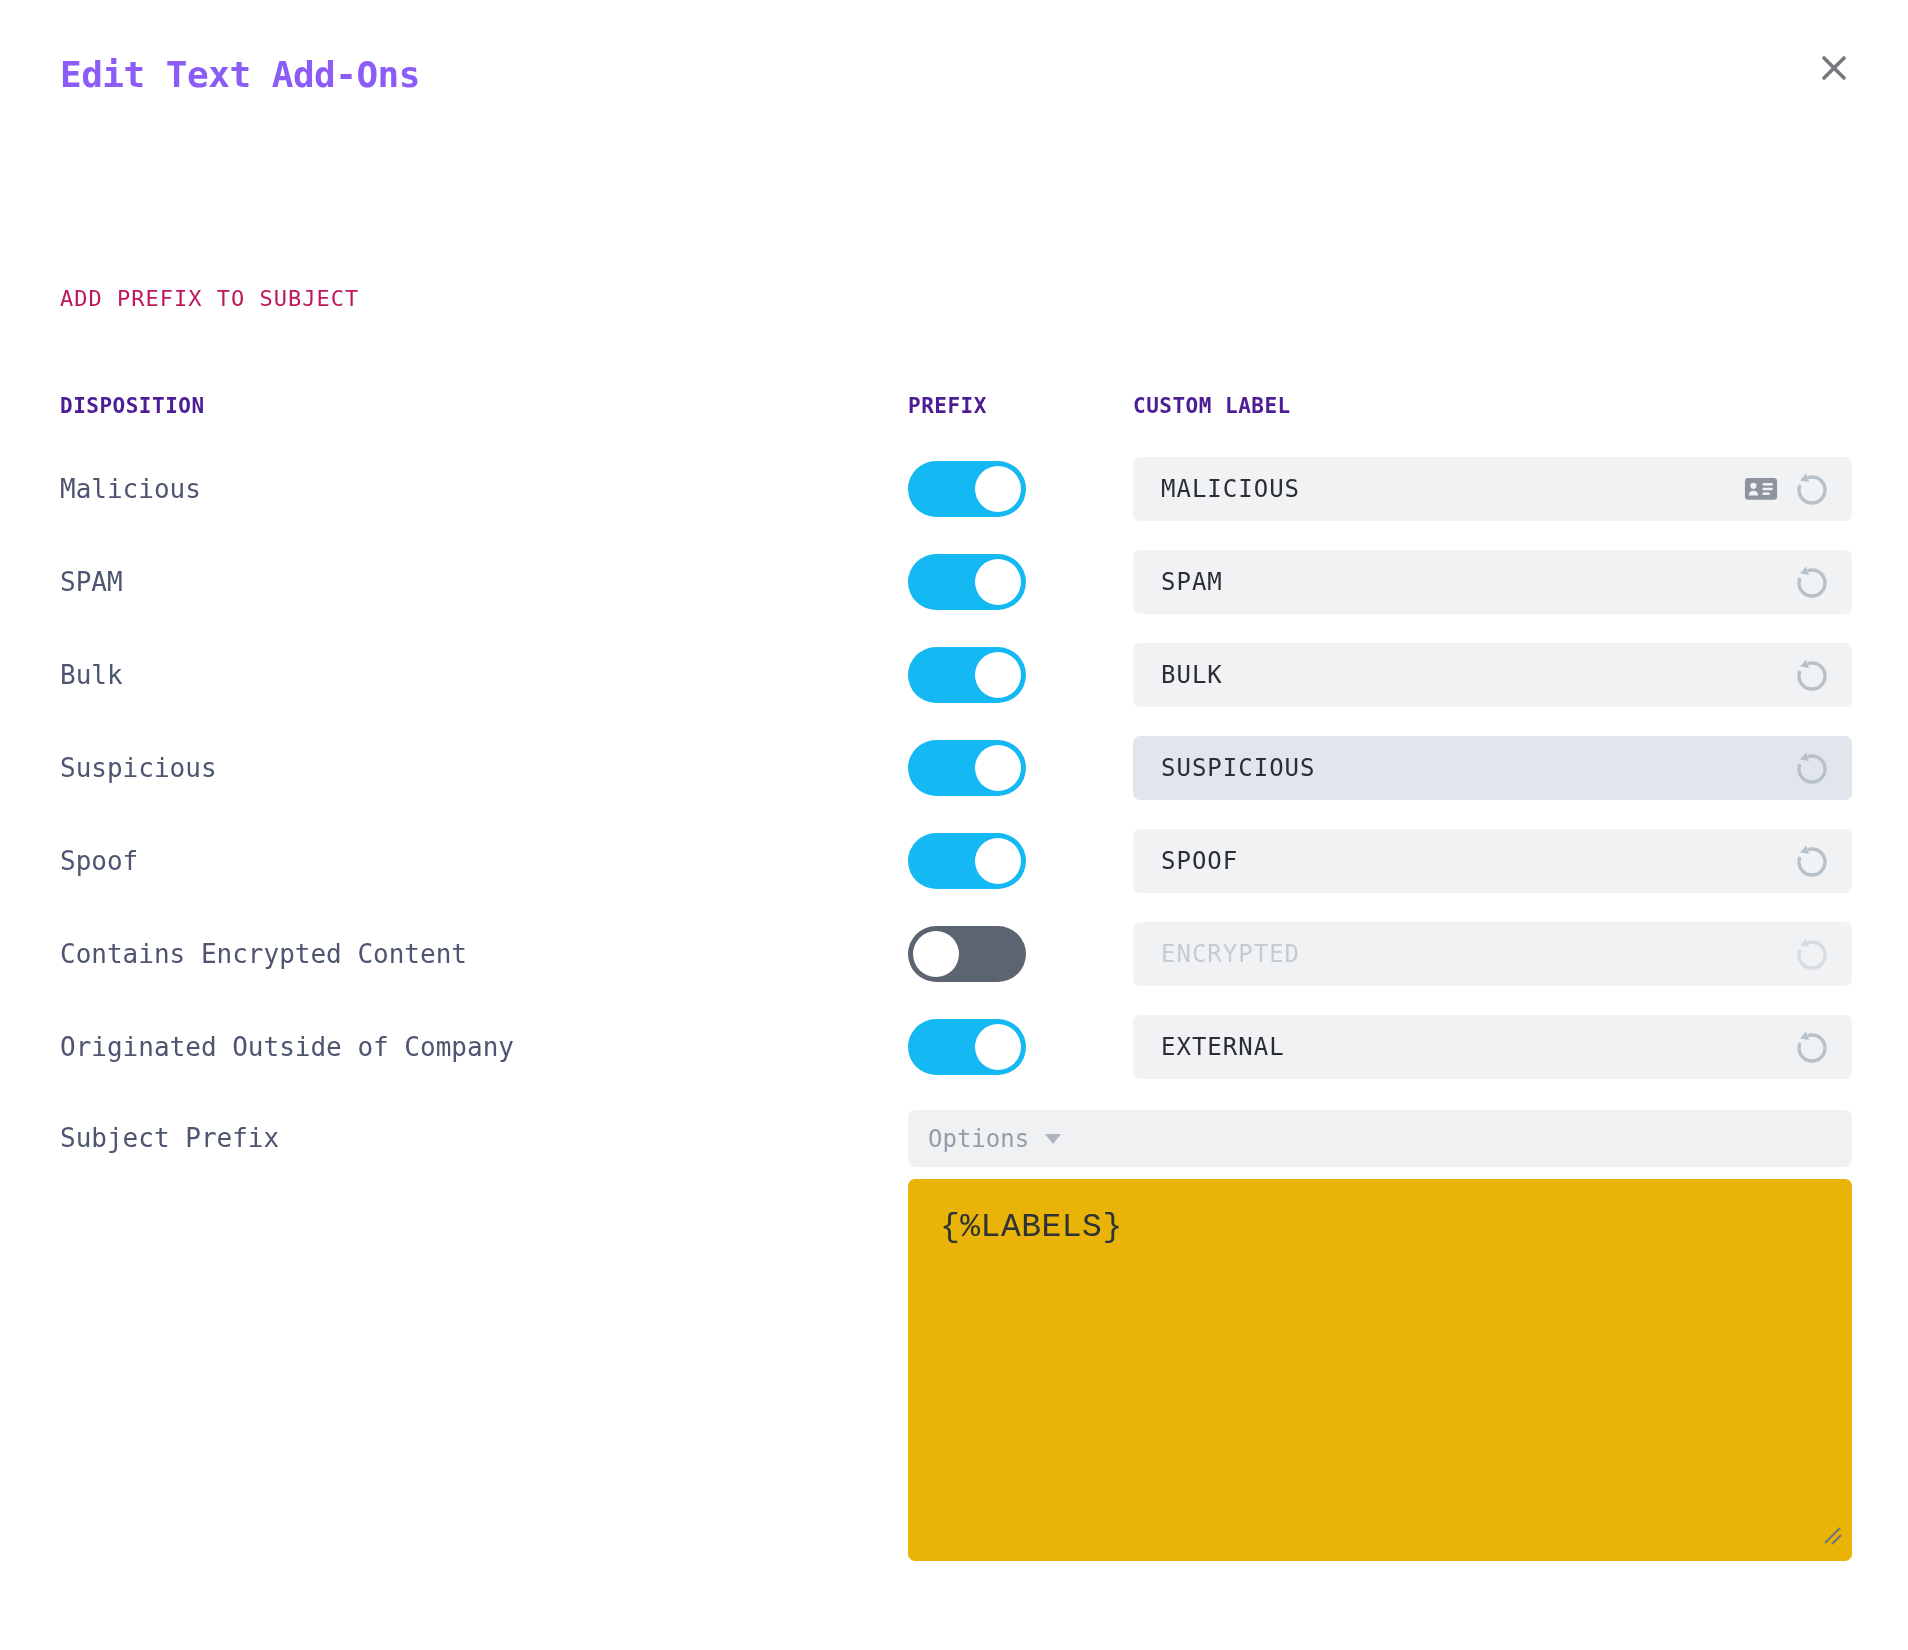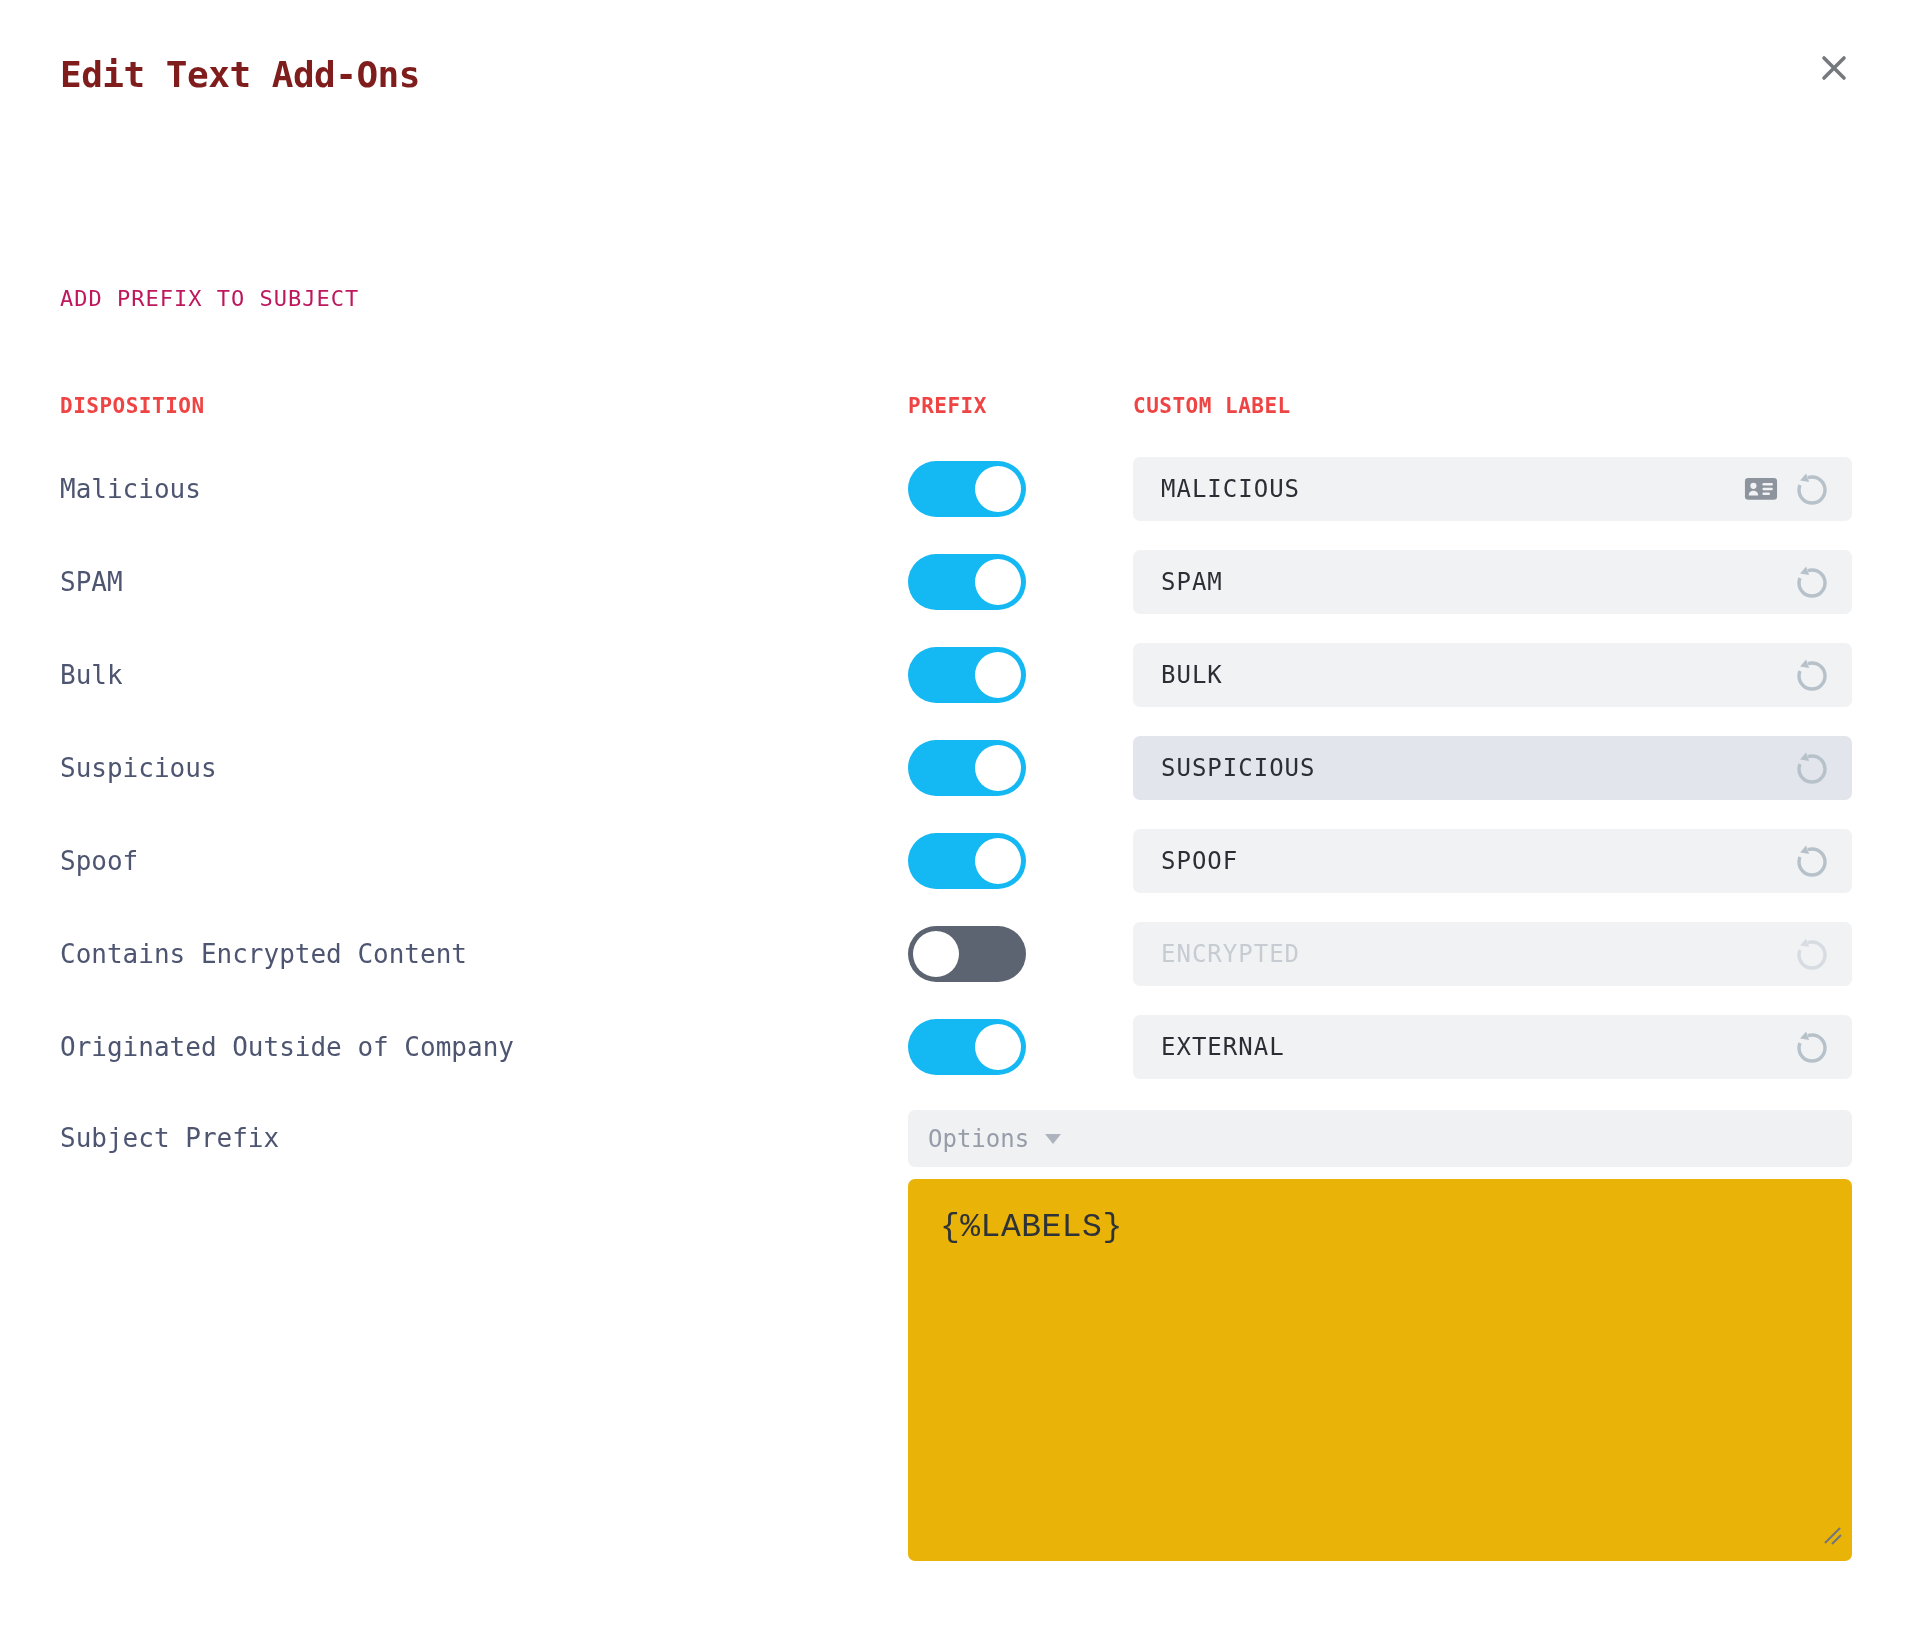--- a/index.html
+++ b/index.html
@@ -7,21 +7,21 @@
   body {
     width: 1908px; height: 1650px;
     font-family: "DejaVu Sans Mono", "Liberation Mono", monospace;
     position: relative; overflow: hidden;
   }
   .dialog { position: relative; width: 100%; height: 100%; padding: 52px 56px 0 60px; }
 
   
   .title {
     font-size: 36px; line-height: 46px; font-weight: 700;
-    color: #7f1d1d; letter-spacing: -0.5px;
+    color: #8b5cf6; letter-spacing: -0.5px;
   }
   .close-btn {
     position: absolute; top: 48px; right: 54px;
     width: 40px; height: 40px; display: flex; align-items: center; justify-content: center;
     cursor: pointer; background: none; border: none;
   }
   .close-btn svg { display: block; }
 
   
   .section-heading {
@@ -30,21 +30,21 @@
   }
 
   
   .cols { display: flex; align-items: center; }
   .col-disposition { width: 848px; flex: 0 0 848px; }
   .col-enabled    { width: 225px; flex: 0 0 225px; }
   .col-label      { flex: 1 1 auto; min-width: 0; }
 
   .table-header { margin-top: 82px; }
   .table-header .col-head {
-    font-size: 21px; font-weight: 700; color: #ef4444; letter-spacing: 0.5px;
+    font-size: 21px; font-weight: 700; color: #4c1d95; letter-spacing: 0.5px;
   }
 
   .rows { margin-top: 24px; }
   .row { height: 93px; }
 
   .disposition-label { font-size: 26px; color: #4d5571; }
 
   
   .toggle {
     position: relative; width: 118px; height: 56px; border-radius: 28px;

